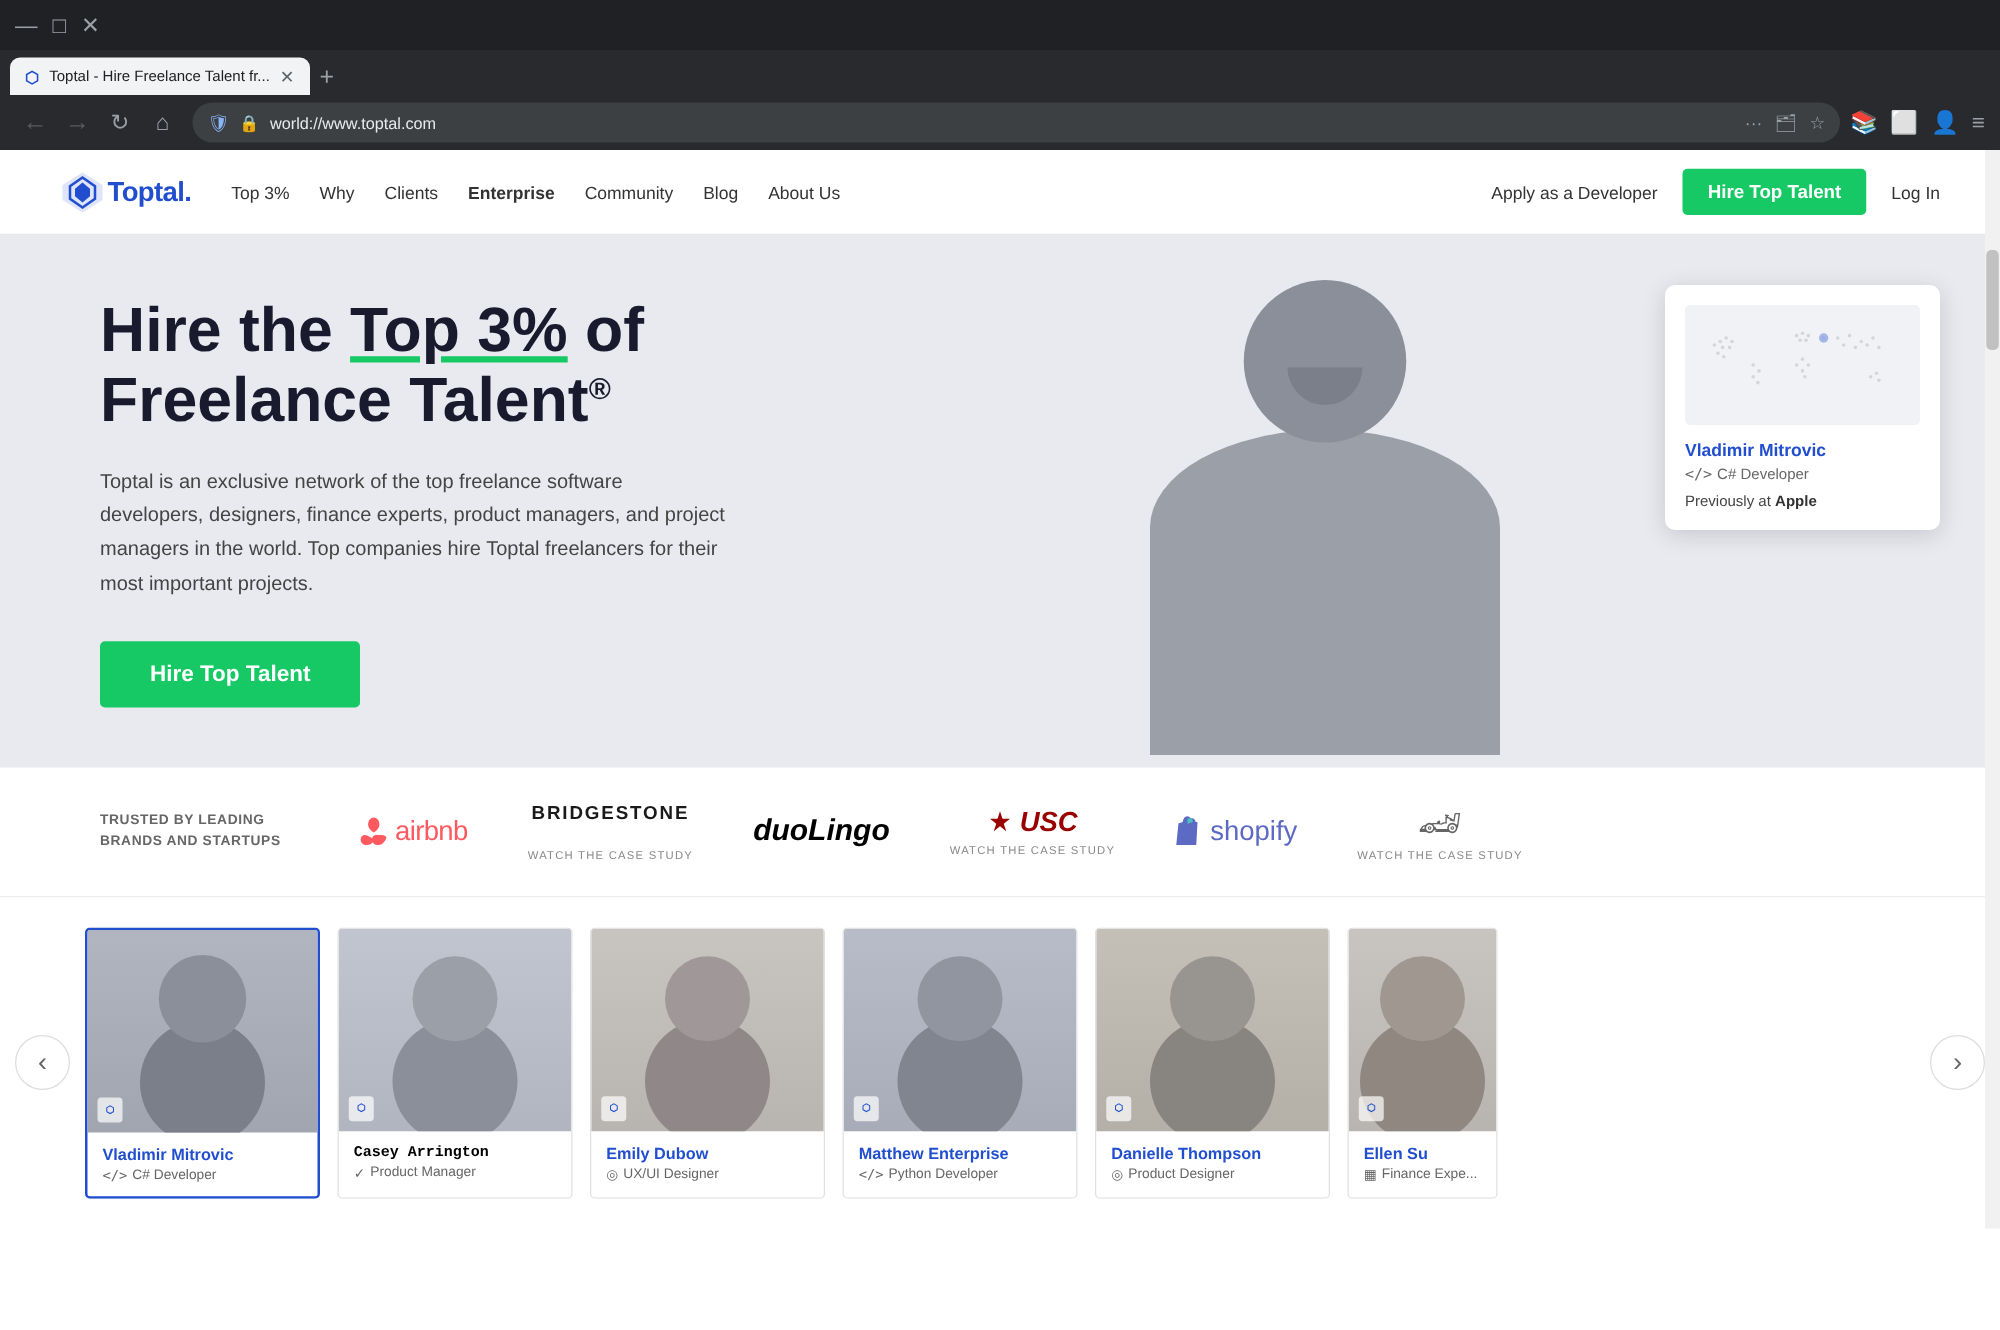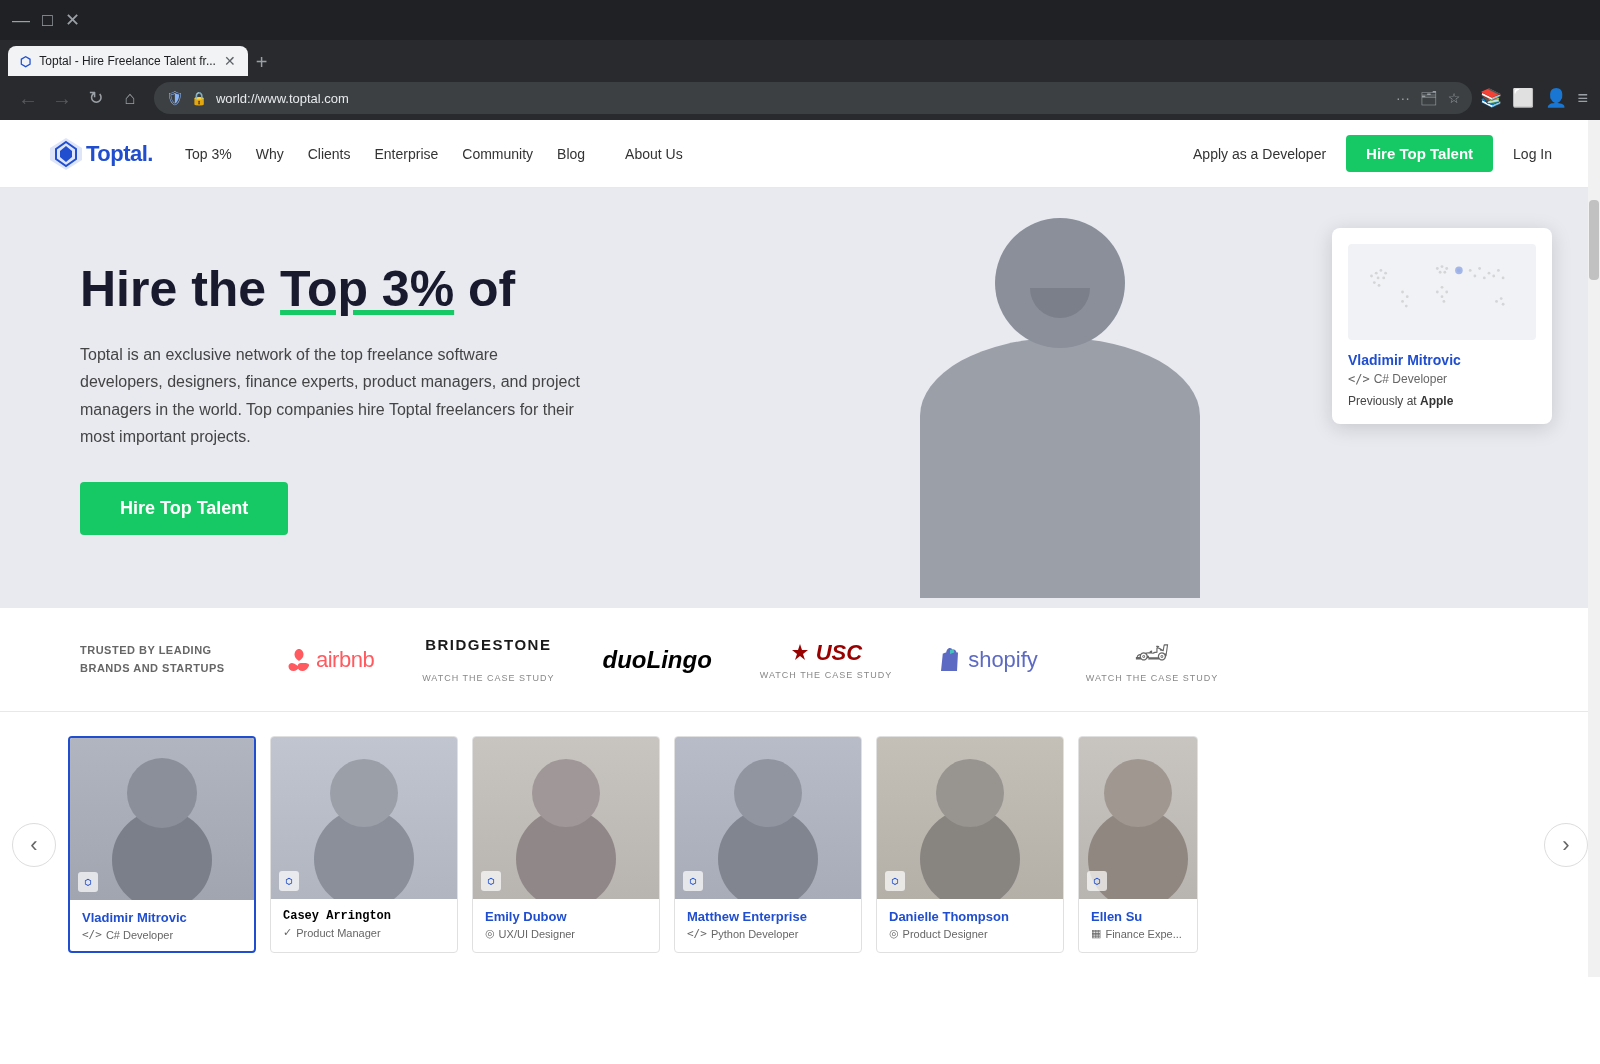--- a/index.html
+++ b/index.html
@@ -62,36 +62,37 @@
         <polygon points="18,2 34,12 34,24 18,34 2,24 2,12" fill="#204ecf" opacity="0.15"></polygon>
         <polygon points="18,6 28,13 28,23 18,30 8,23 8,13" fill="none" stroke="#204ecf" stroke-width="2"></polygon>
         <polygon points="18,10 24,15 24,21 18,26 12,21 12,15" fill="#204ecf"></polygon>
       </svg>
       <span style="font-size:22px; font-weight:800; color:#204ecf; letter-spacing:-0.5px;">Toptal.</span>
     </div>
     <div style="display:flex; gap:24px; align-items:center; flex:1;">
       <a style="font-size:14px; color:#333; text-decoration:none; cursor:pointer;">Top 3%</a>
       <a style="font-size:14px; color:#333; text-decoration:none; cursor:pointer;">Why</a>
       <a style="font-size:14px; color:#333; text-decoration:none; cursor:pointer;">Clients</a>
-      <a style="font-size:14px; color:#333; text-decoration:none; cursor:pointer;">Enterprise</a>
+      <a style="font-size:14px; color:#333; text-decoration:none; cursor:pointer;font-weight:bold;">Enterprise</a>
       <a style="font-size:14px; color:#333; text-decoration:none; cursor:pointer;">Community</a>
       <a style="font-size:14px; color:#333; text-decoration:none; cursor:pointer;">Blog</a>
-      <a style="font-size:14px; color:#333; text-decoration:none; cursor:pointer;margin-left:16px;">About Us</a>
+      <a style="font-size:14px; color:#333; text-decoration:none; cursor:pointer;">About Us</a>
     </div>
     <div style="display:flex; align-items:center; gap:20px;">
       <a style="font-size:14px; color:#333; text-decoration:none; cursor:pointer;">Apply as a Developer</a>
       <button style="background:#17c964; color:#fff; border:none; border-radius:4px; padding:10px 20px; font-size:15px; font-weight:600; cursor:pointer;">Hire Top Talent</button>
       <a style="font-size:14px; color:#333; text-decoration:none; cursor:pointer;">Log In</a>
     </div>
   </nav>
 
   <section style="background:#e8eaf0; min-height:420px; display:flex; align-items:center; padding:48px 80px; position:relative; overflow:hidden;">
     <div style="max-width:540px; z-index:2; position:relative;">
       <h1 style="font-size:50px; font-weight:800; color:#1a1a2e; line-height:1.12; margin-bottom:24px;">
         <span style="display:block;">Hire the <span style="text-decoration:underline; text-decoration-color:#17c964; text-underline-offset:4px;">Top 3%</span> of</span>
+        <span style="display:block;">Freelance Talent<sup style="font-size:24px;">®</sup></span>
       </h1>
       <p style="font-size:16px; color:#444; line-height:1.7; margin-bottom:32px; max-width:500px;">Toptal is an exclusive network of the top freelance software developers, designers, finance experts, product managers, and project managers in the world. Top companies hire Toptal freelancers for their most important projects.</p>
       <button style="background:#17c964; color:#fff; border:none; border-radius:4px; padding:16px 40px; font-size:18px; font-weight:700; cursor:pointer;">Hire Top Talent</button>
     </div>
 
     <div style="position:absolute; right:320px; bottom:0; width:440px; height:420px; display:flex; align-items:flex-end; justify-content:center;">
 
       <div style="width:380px; height:410px; position:relative; display:flex; flex-direction:column; align-items:center;">
 
         <div style="width:130px; height:130px; border-radius:50%; background:#8a8f9a; margin-top:20px; position:relative;">

